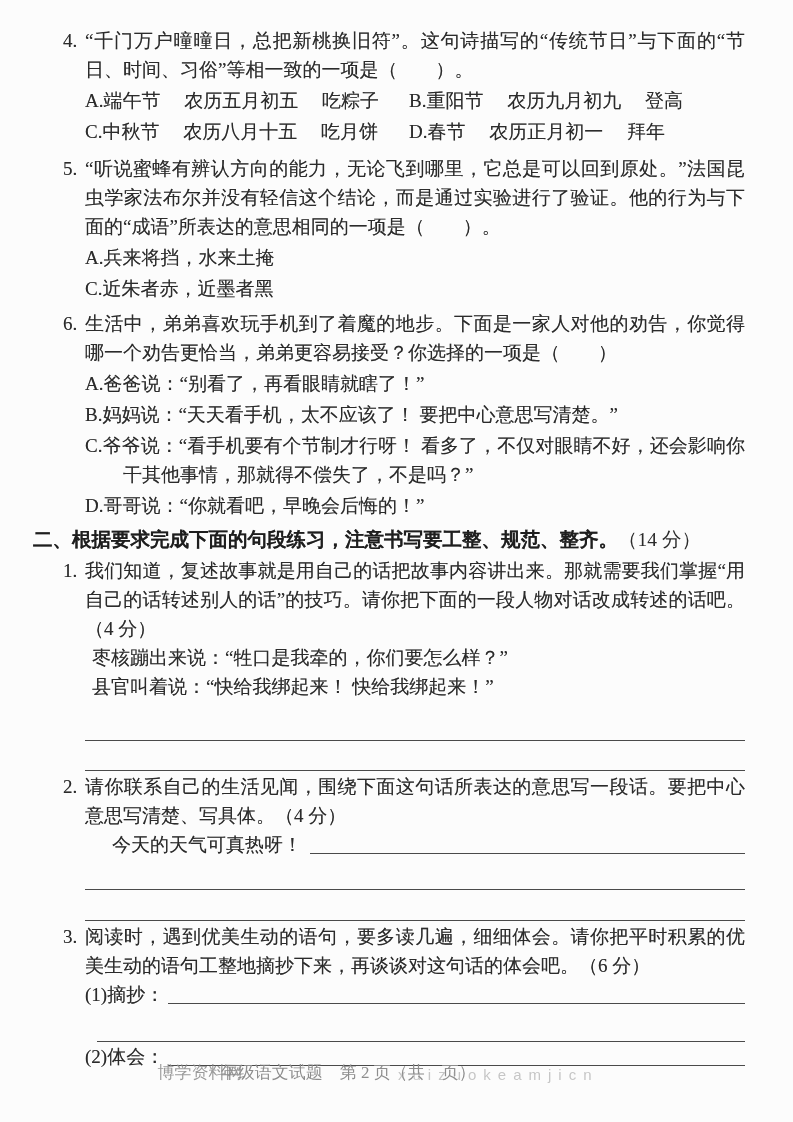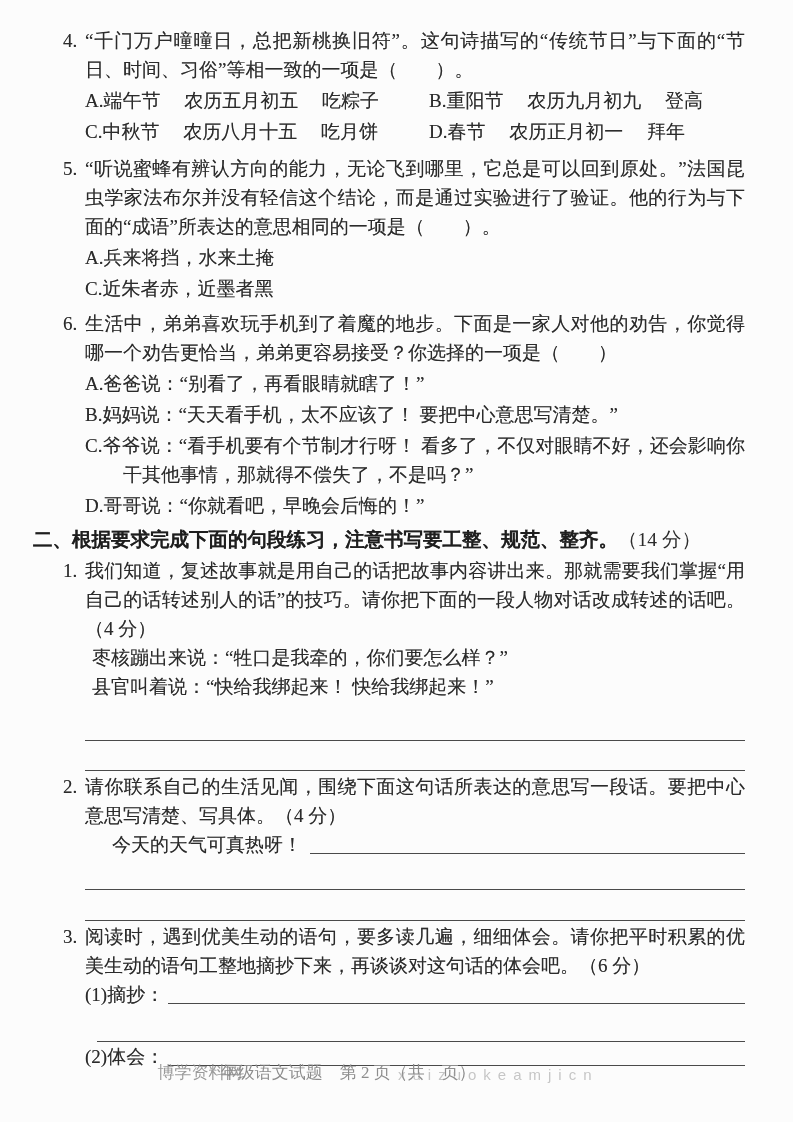--- a/index.html
+++ b/index.html
@@ -11,21 +11,21 @@
     color:#2b2b2b;
     font-family:"Liberation Serif","DejaVu Serif",serif;
     font-size:19px; line-height:29px;
     padding:26px 48px 0 63px;
     overflow:hidden;
     text-shadow:0 0 0.4px rgba(40,40,40,.45);
   }
   .q { display:flex; }
   .q-num { flex:0 0 22px; }
   .q-text { flex:1; text-align:justify; }
-  .opt-row { display:flex; margin-top:2px;gap:20px; }
+  .opt-row { display:flex; margin-top:2px; }
   .q4 .opt-left { flex:0 0 324px; }
   .q5 .opt-left { flex:0 0 330px; }
   .opt-line { margin-top:2px; padding-left:38px; text-indent:-38px; }
   #q4 { margin-bottom:8px; }
   #q5 { margin-bottom:6px; }
   #q6 { margin-bottom:4px; }
   .sec-heading {
     margin-left:-30px; margin-top:4px;
     font-family:"Liberation Sans","DejaVu Sans",sans-serif;
     font-weight:700; font-size:19.5px; line-height:30px; color:#1e1e1e;

